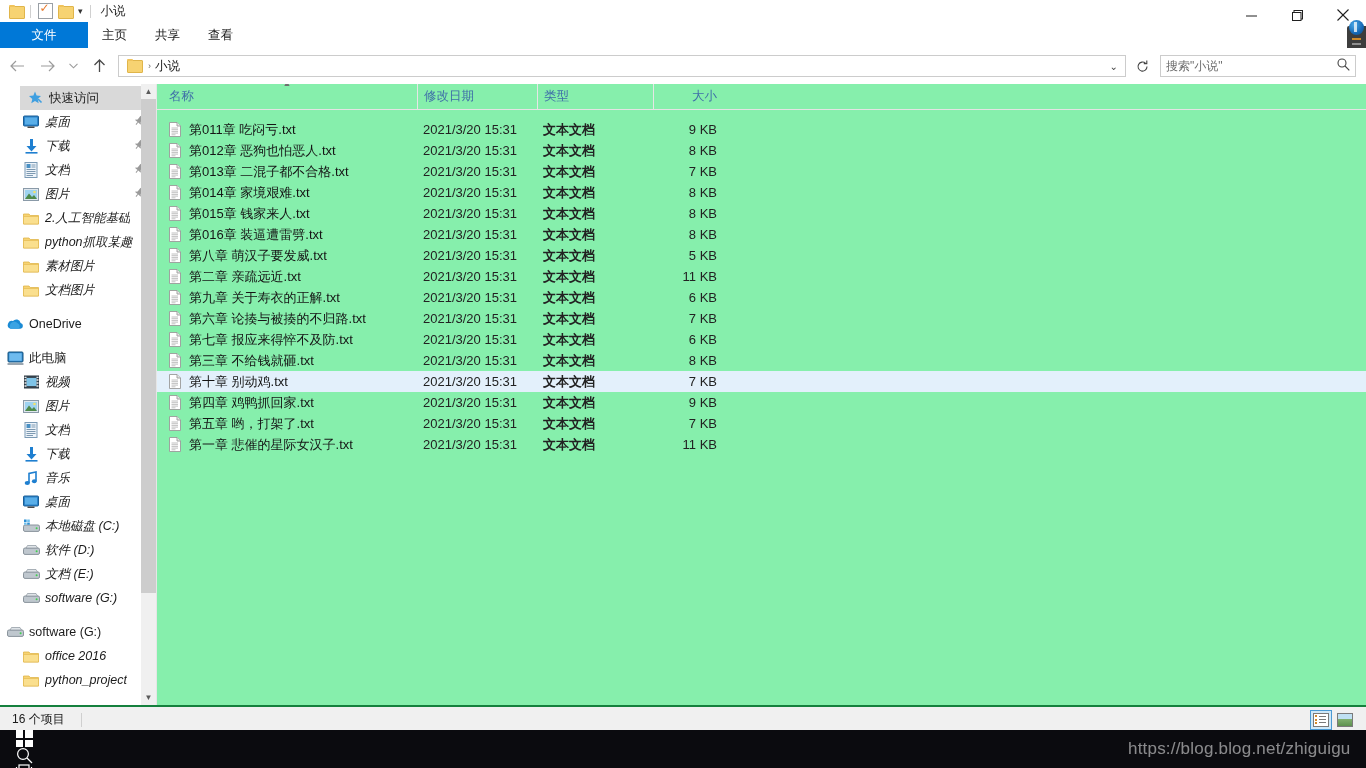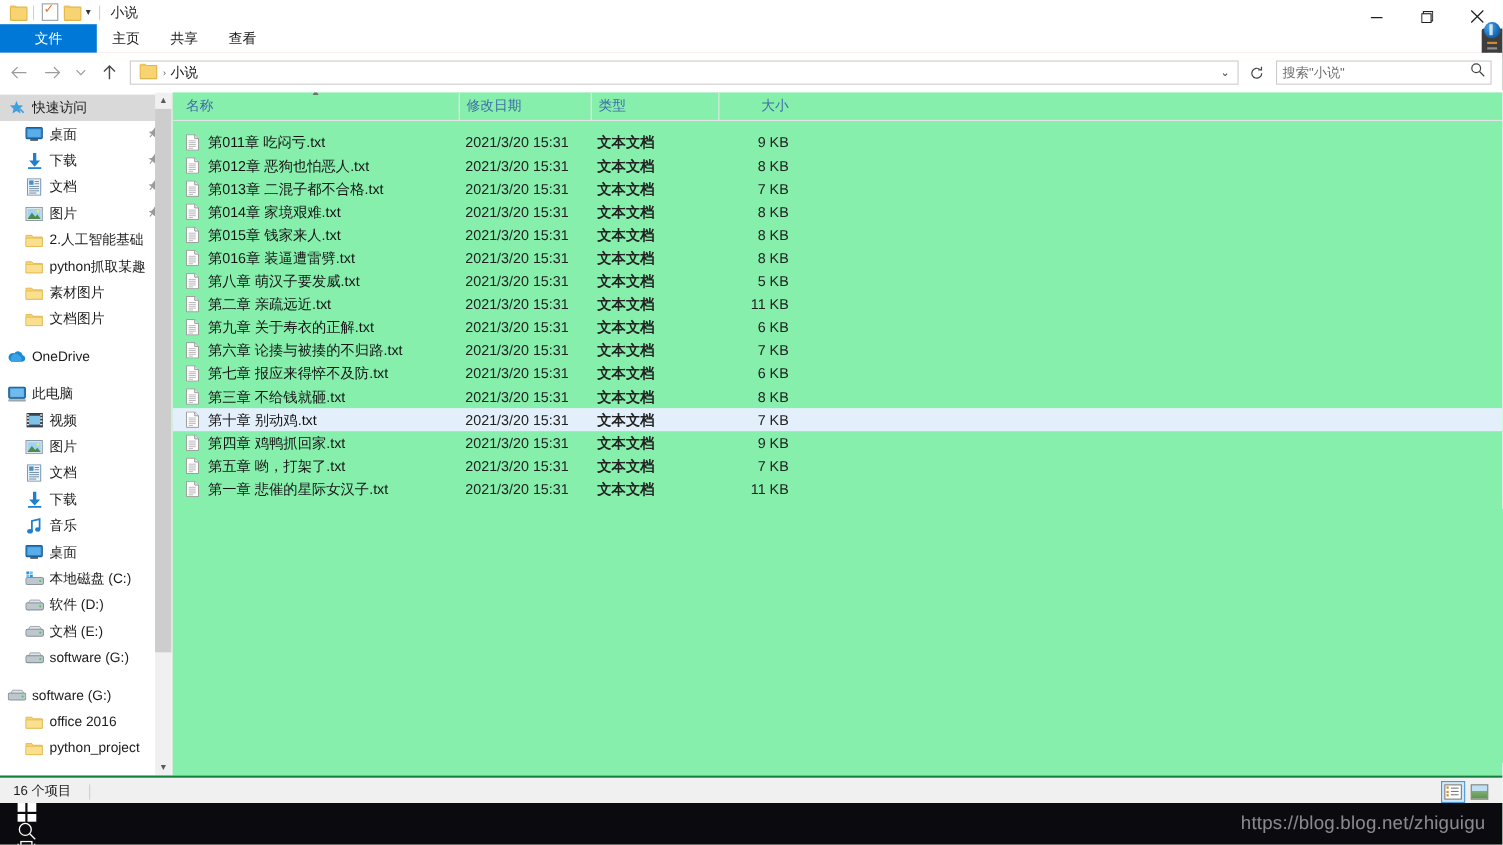--- a/index.html
+++ b/index.html
@@ -149,34 +149,34 @@
     width: 156px; height: 621px; position: relative;
     background: #ffffff; overflow: hidden;
     border-right: 1px solid #e6e6e6;
   }
   .nav-list { padding-top: 2px; }
   .nav-item {
     height: 24px; display: flex; align-items: center;
     padding-left: 6px; box-sizing: border-box; position: relative;
     white-space: nowrap;
   }
-  .nav-item.sel { background: #d9d9d9; }
+  .nav-item.sel { background: #d9d9d9; margin-left: 20px; }
   .nav-item .ico {
     width: 18px; height: 18px; display: flex; align-items: center; justify-content: center;
     flex: 0 0 18px; margin-right: 5px;
   }
   .nav-item .lbl {
     font-size: 12.5px; color: #1b1b1b; overflow: hidden;
   }
   .nav-item .pin {
     position: absolute; right: 12px; top: 5px;
     color: #9a9a9a; font-size: 11px; transform: rotate(40deg);
   }
   .ind-0 { padding-left: 6px; }
-  .ind-1 { padding-left: 22px; }
+  .ind-1 { padding-left: 22px; font-style: italic; }
   .nav-gap { height: 10px; }
 
   
   .sb-scroll {
     position: absolute; right: 0; top: 0; width: 15px; height: 621px;
     background: #f0f0f0;
   }
   .sb-arrow {
     width: 15px; height: 15px; display: flex; align-items: center; justify-content: center;
     color: #5a5a5a; font-size: 8px;

